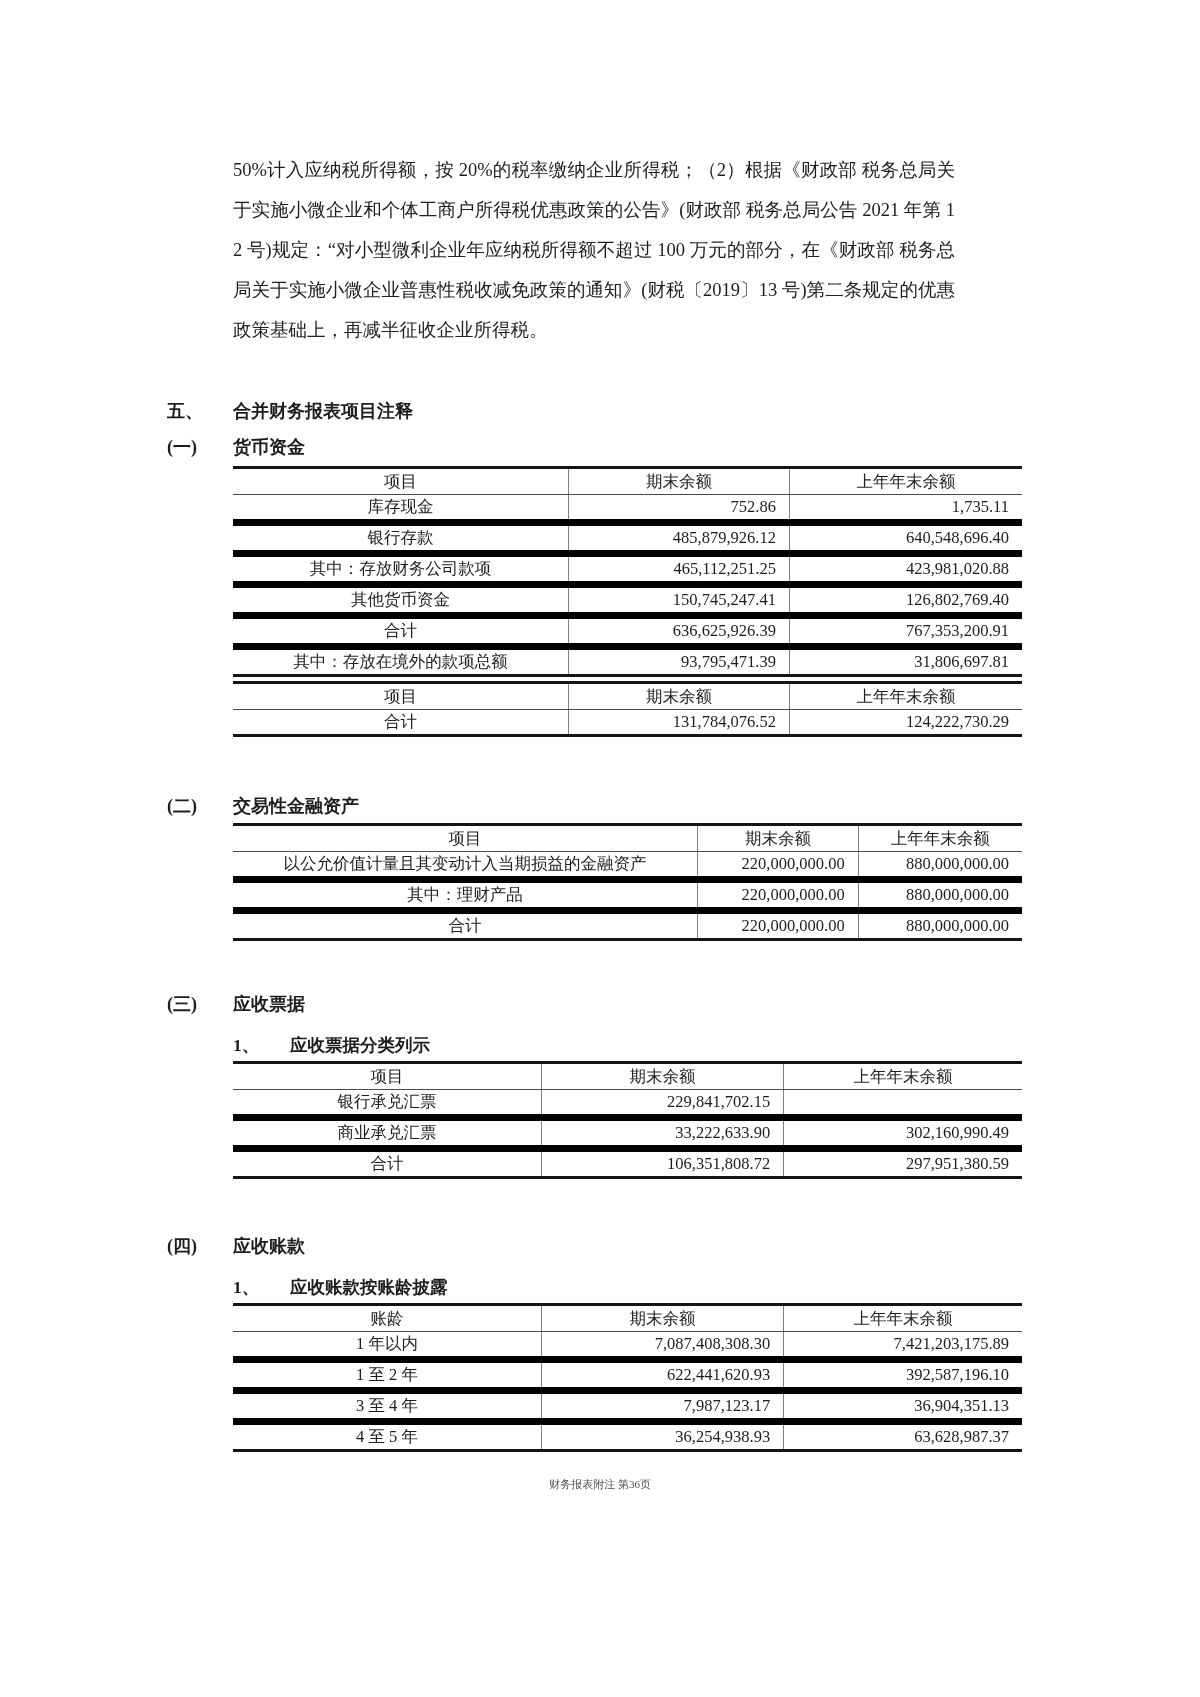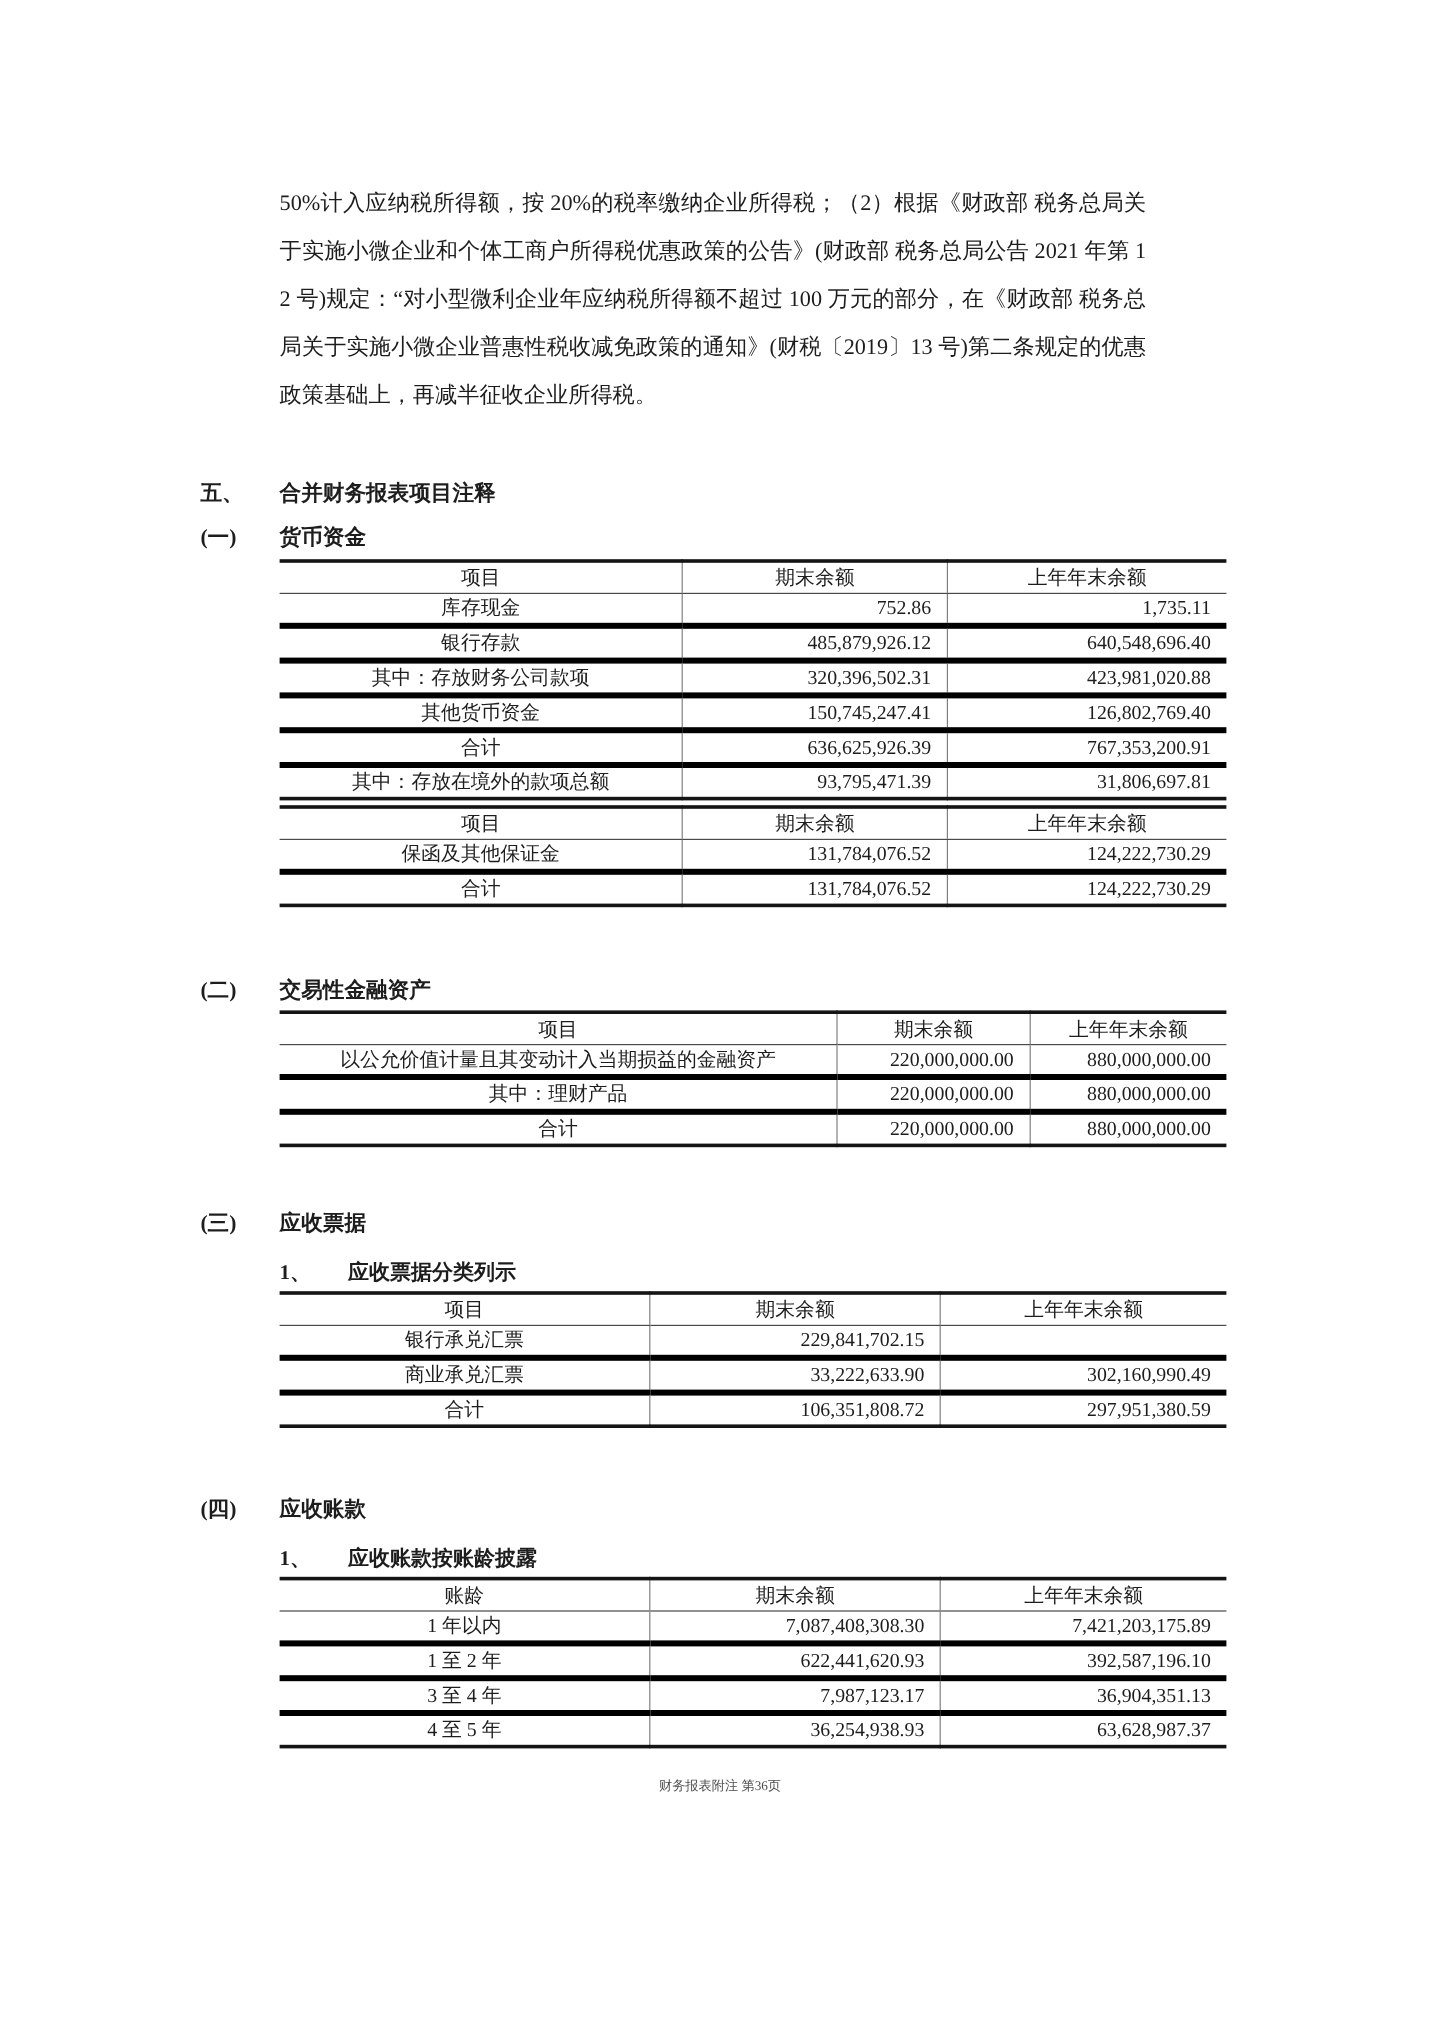--- a/index.html
+++ b/index.html
@@ -31,21 +31,21 @@
     font-size:16.5px;margin-top:4px;
     border-top:3px solid #151515;border-bottom:3px solid #151515;
   }
   .tbl.first{margin-top:6px;}
   .tbl th,.tbl td{
     padding:0 13px;height:24px;line-height:24px;white-space:nowrap;
     overflow:hidden;border-left:1px solid #808080;font-weight:normal;
   }
   .tbl th{height:25px;text-align:center;border-bottom:1px solid #4a4a4a;}
   .tbl th:first-child,.tbl td:first-child{border-left:none;}
-  .tbl tbody tr+tr td{border-top:5px solid #000000;}
+  .tbl tbody tr+tr td{border-top:7px solid #000000;}
   .tbl td.label{text-align:center;}
   .tbl td.num{text-align:right;}
   .tbl tr.total td.label{text-align:center;}
   
   .tbl-a th:nth-child(1){width:43.5%;} .tbl-a th:nth-child(2){width:27.4%;} .tbl-a th:nth-child(3){width:29.1%;}
   .tbl-b th:nth-child(1){width:61.5%;} .tbl-b th:nth-child(2){width:19%;}   .tbl-b th:nth-child(3){width:19.5%;}
   .tbl-c th:nth-child(1){width:39.7%;} .tbl-c th:nth-child(2){width:30.4%;} .tbl-c th:nth-child(3){width:29.9%;}
   .footer{
     width:1200px;margin-left:-233px;margin-top:22px;text-align:center;
     font-size:11px;color:#4f4f4f;line-height:20px;
@@ -82,21 +82,21 @@
           <td class="num">752.86</td>
           <td class="num">1,735.11</td>
         </tr>
         <tr>
           <td class="label">银行存款</td>
           <td class="num">485,879,926.12</td>
           <td class="num">640,548,696.40</td>
         </tr>
         <tr>
           <td class="label">其中：存放财务公司款项</td>
-          <td class="num">320,396,502.31</td>
+          <td class="num">465,112,251.25</td>
           <td class="num">423,981,020.88</td>
         </tr>
         <tr>
           <td class="label">其他货币资金</td>
           <td class="num">150,745,247.41</td>
           <td class="num">126,802,769.40</td>
         </tr>
         <tr class="total">
           <td class="label">合计</td>
           <td class="num">636,625,926.39</td>
@@ -113,25 +113,20 @@
 
   <table class="tbl tbl-a">
       <thead>
         <tr>
           <th>项目</th>
           <th>期末余额</th>
           <th>上年年末余额</th>
         </tr>
       </thead>
       <tbody>
-        <tr>
-          <td class="label">保函及其他保证金</td>
-          <td class="num">131,784,076.52</td>
-          <td class="num">124,222,730.29</td>
-        </tr>
         <tr class="total">
           <td class="label">合计</td>
           <td class="num">131,784,076.52</td>
           <td class="num">124,222,730.29</td>
         </tr>
       </tbody>
     </table>
 
   <div class="heading h2 spaced2">
     <span class="hnum">(二)</span>

